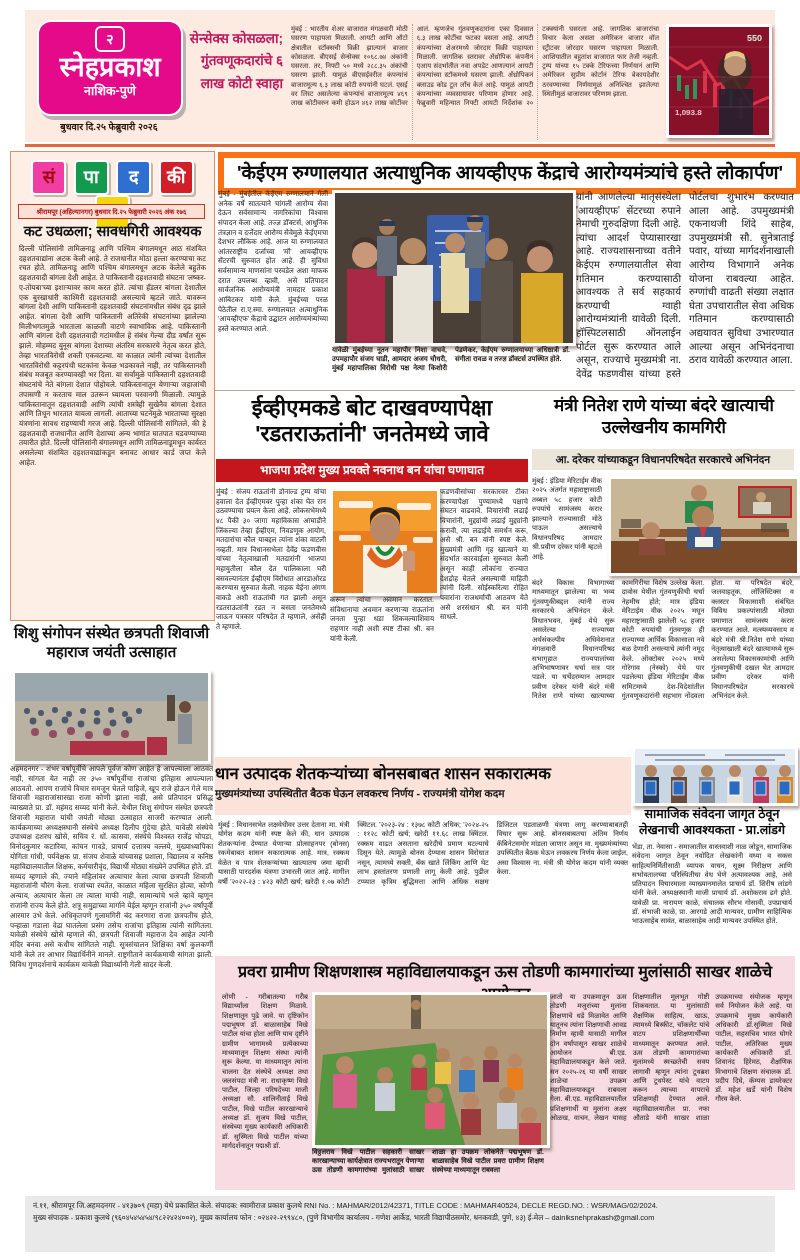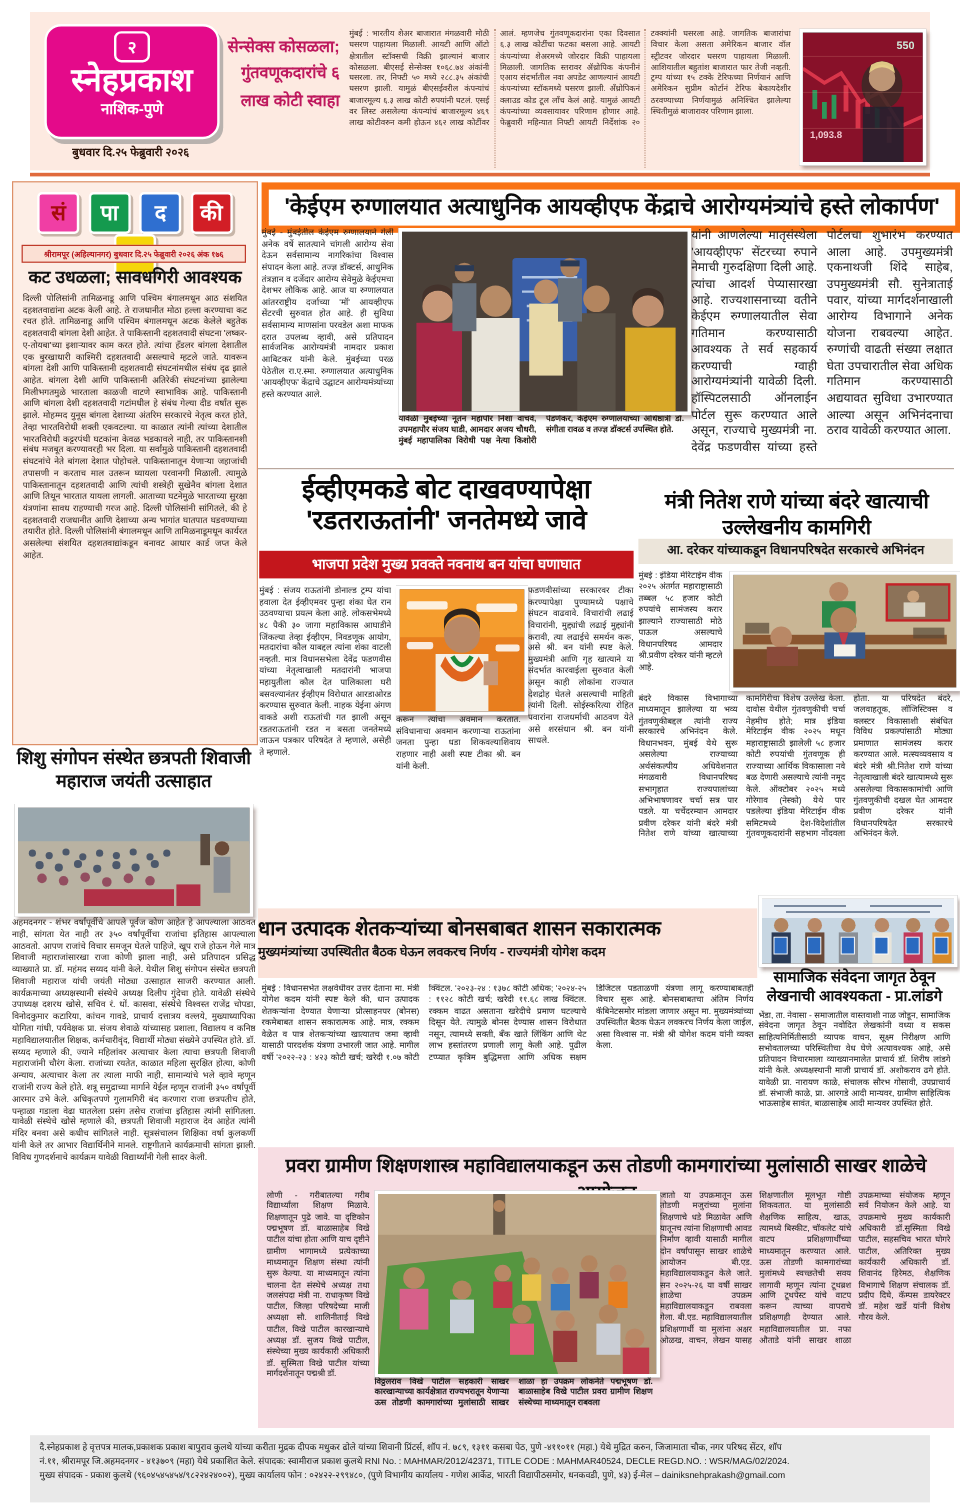--- a/index.html
+++ b/index.html
@@ -53,21 +53,21 @@
   .divider{left:215px;top:390px;width:580px;height:1px;background:#b9a79d;}
   
   .evm-head{left:216px;top:395px;width:312px;text-align:center;font-size:22px;font-weight:800;line-height:1.2;color:#0a0a0a;}
   .evm-bar{left:216px;top:459px;width:312px;height:23px;background:#c4161c;color:#fff;text-align:center;
            font-size:12px;font-weight:700;line-height:23px;}
   .evm-c1{left:216px;top:488px;width:110px;height:266px;font-size:7.1px;line-height:1.36;overflow:hidden;}
   .evm-photo{left:330px;top:488px;width:104px;height:102px;}
   .evm-c2{left:330px;top:596px;width:104px;height:158px;font-size:7.1px;line-height:1.36;overflow:hidden;}
   .evm-c3{left:440px;top:488px;width:88px;height:266px;font-size:7.1px;line-height:1.36;overflow:hidden;}
   
-  .rane-head{left:534px;top:395px;width:260px;text-align:center;font-size:17px;font-weight:800;line-height:1.3;color:#0a0a0a;margin-top:12px;}
+  .rane-head{left:534px;top:395px;width:260px;text-align:center;font-size:17px;font-weight:800;line-height:1.3;color:#0a0a0a;}
   .rane-sub{left:532px;top:449px;width:262px;height:21px;background:#ece5da;text-align:center;
             font-size:10.5px;font-weight:700;line-height:21px;color:#161616;}
   .rane-photo{left:608px;top:476px;width:186px;height:94px;}
   .rane-cA{left:532px;top:476px;width:70px;height:98px;font-size:7px;line-height:1.35;overflow:hidden;}
   .rane-cols{left:532px;top:578px;width:262px;height:162px;font-size:7px;line-height:1.35;
              column-count:3;column-gap:7px;overflow:hidden;}
   
   .dhan-strip{left:215px;top:757px;width:416px;height:58px;background:#fbe3da;text-align:left;}
   .dhan-head{font-size:16.5px;font-weight:800;margin-top:4px;color:#0d0d0d;}
   .dhan-sub{font-size:10.5px;font-weight:700;margin-top:2px;color:#161616;}
@@ -354,18 +354,17 @@
           <rect x="204" y="128" width="22" height="22" fill="#c03a4a"></rect>
       </g>
       <rect x="96" y="0" width="10" height="34" fill="#6a5a48"></rect>
       <circle cx="101" cy="10" r="5" fill="#b3855f"></circle>
     </svg>
   </div>
   <div class="abs prav-capt just">विठ्ठलराव विखे पाटील सहकारी साखर कारखान्याच्या कार्यक्षेत्रात राज्यभरातून येणाऱ्या ऊस तोडणी कामगारांच्या मुलांसाठी साखर शाळा हा उपक्रम लोकनेते पद्मभूषण डॉ. बाळासाहेब विखे पाटील प्रवरा ग्रामीण शिक्षण संस्थेच्या माध्यमातून राबवला</div>
   <div class="abs prav-cols just">जातो या उपक्रमातून ऊस तोडणी मजुरांच्या मुलांना शिक्षणाचे धडे मिळावेत आणि यातूनच त्यांना शिक्षणाची आवड निर्माण व्हावी यासाठी मागील दोन वर्षांपासून साखर शाळेचे आयोजन बी.एड. महाविद्यालयाकडून केले जाते. सन २०२५-२६ या वर्षी साखर शाळेचा उपक्रम महाविद्यालयाकडून राबवला गेला. बी.एड. महाविद्यालयातील प्रशिक्षणार्थी या मुलांना अक्षर ओळख, वाचन, लेखन यासह शिक्षणातील मूलभूत गोष्टी शिकवतात. या मुलांसाठी शैक्षणिक साहित्य, खाऊ, त्यामध्ये बिस्कीट, चॉकलेट यांचे वाटप प्रशिक्षणार्थींच्या माध्यमातून करण्यात आले. ऊस तोडणी कामगारांच्या मुलांमध्ये स्वच्छतेची सवय लागावी म्हणून त्यांना टूथब्रश आणि टूथपेस्ट यांचे वाटप करून त्याच्या वापराचे प्रशिक्षणही देण्यात आले. महाविद्यालयातील प्रा. नफा औताडे यांनी साखर शाळा उपक्रमाच्या संयोजक म्हणून सर्व नियोजन केले आहे. या उपक्रमाचे मुख्य कार्यकारी अधिकारी डॉ.सुस्मिता विखे पाटील, सहसचिव भारत घोगरे पाटील, अतिरिक्त मुख्य कार्यकारी अधिकारी डॉ. शिवानंद हिरेमठ, शैक्षणिक विभागाचे शिक्षण संचालक डॉ. प्रदीप दिघे, कॅम्पस डायरेक्टर डॉ. महेश खर्डे यांनी विशेष गौरव केले.</div>
 
   <div class="abs footer">
-    <div>दै.स्नेहप्रकाश हे वृत्तपत्र मालक,प्रकाशक प्रकाश बापुराव कुलथे यांच्या करीता मुद्रक दीपक मधुकर ढोले यांच्या शिवानी प्रिंटर्स, शॉप नं. ७८९, १३११ कसबा पेठ, पुणे -४११०११ (महा.) येथे मुद्रित करुन, जिजामाता चौक, नगर परिषद सेंटर, शॉप</div>
     <div>नं.११, श्रीरामपूर जि.अहमदनगर - ४१३७०९ (महा) येथे प्रकाशित केले. संपादक: स्वामीराज प्रकाश कुलथे RNI No. : MAHMAR/2012/42371,  TITLE CODE : MAHMAR40524,  DECLE REGD.NO. : WSR/MAG/02/2024.</div>
     <div>मुख्य संपादक - प्रकाश कुलथे (९६०४५४५४५४/९८२२४२४००२), मुख्य कार्यालय फोन : ०२४२२-२९९४८०, (पुणे विभागीय कार्यालय - गणेश आर्केड, भारती विद्यापीठसमोर, धनकवडी, पुणे, ४३) ई-मेल – dainiksnehprakash@gmail.com</div>
   </div>
 
 </div>
 
 </body></html>

